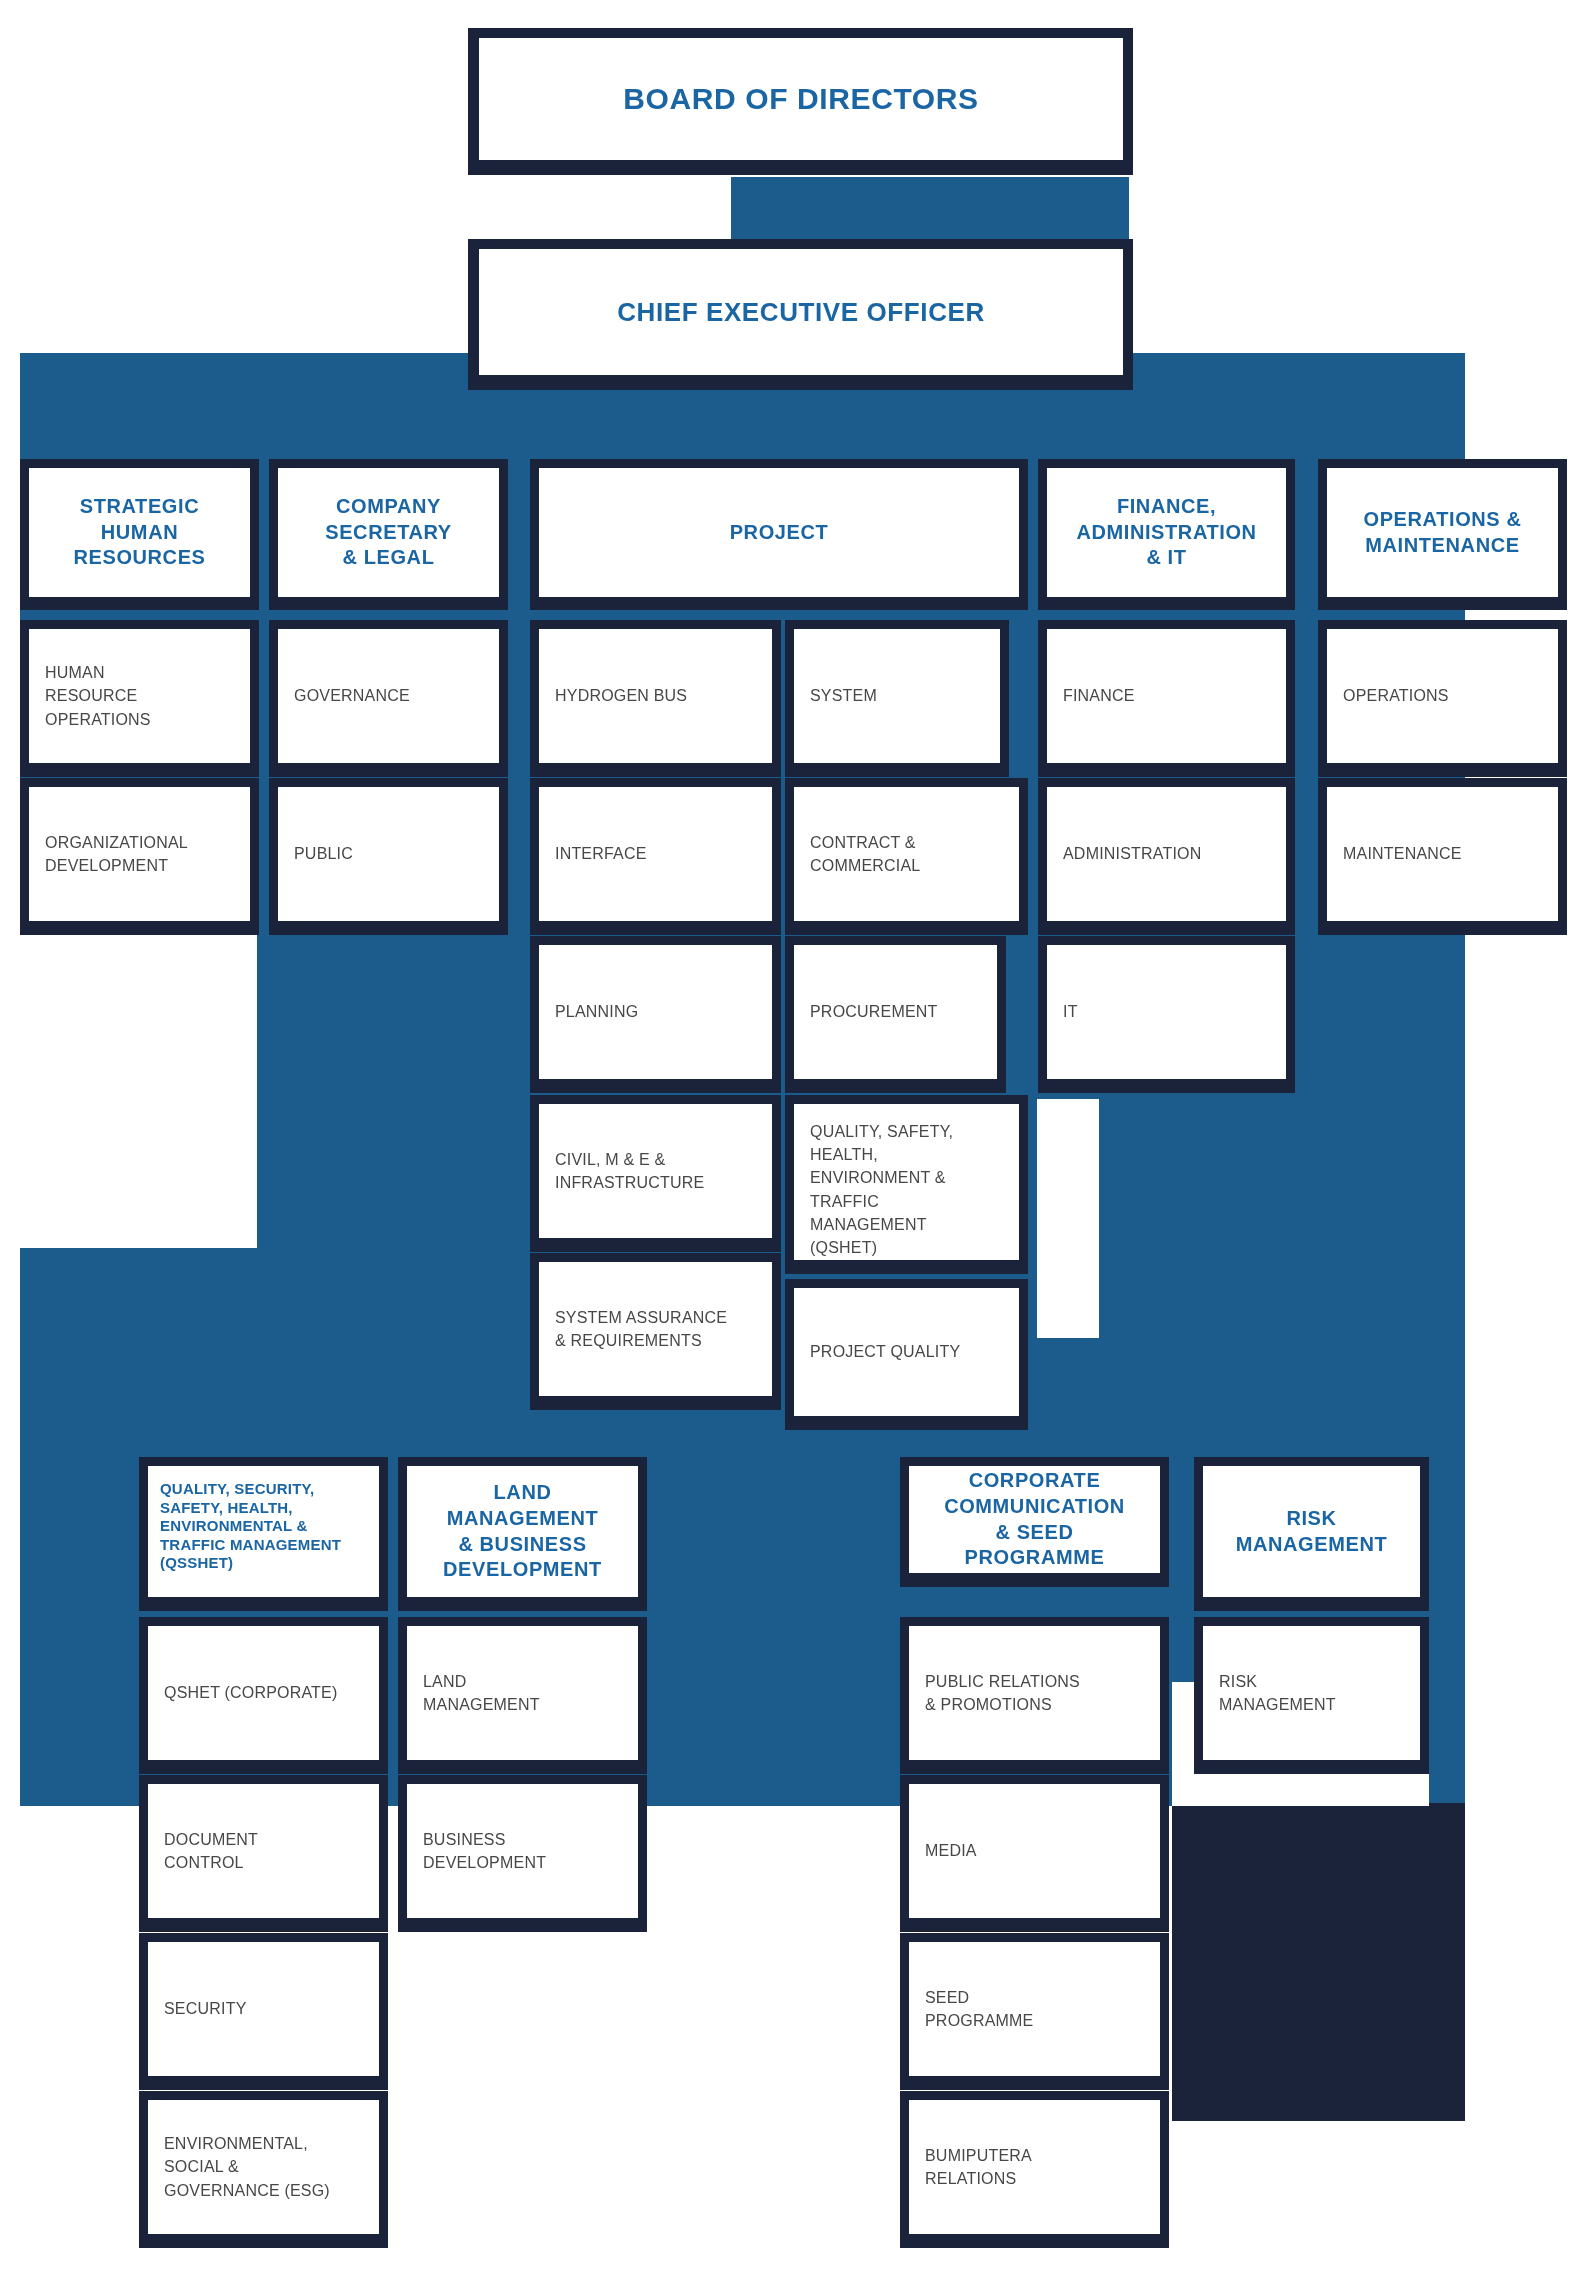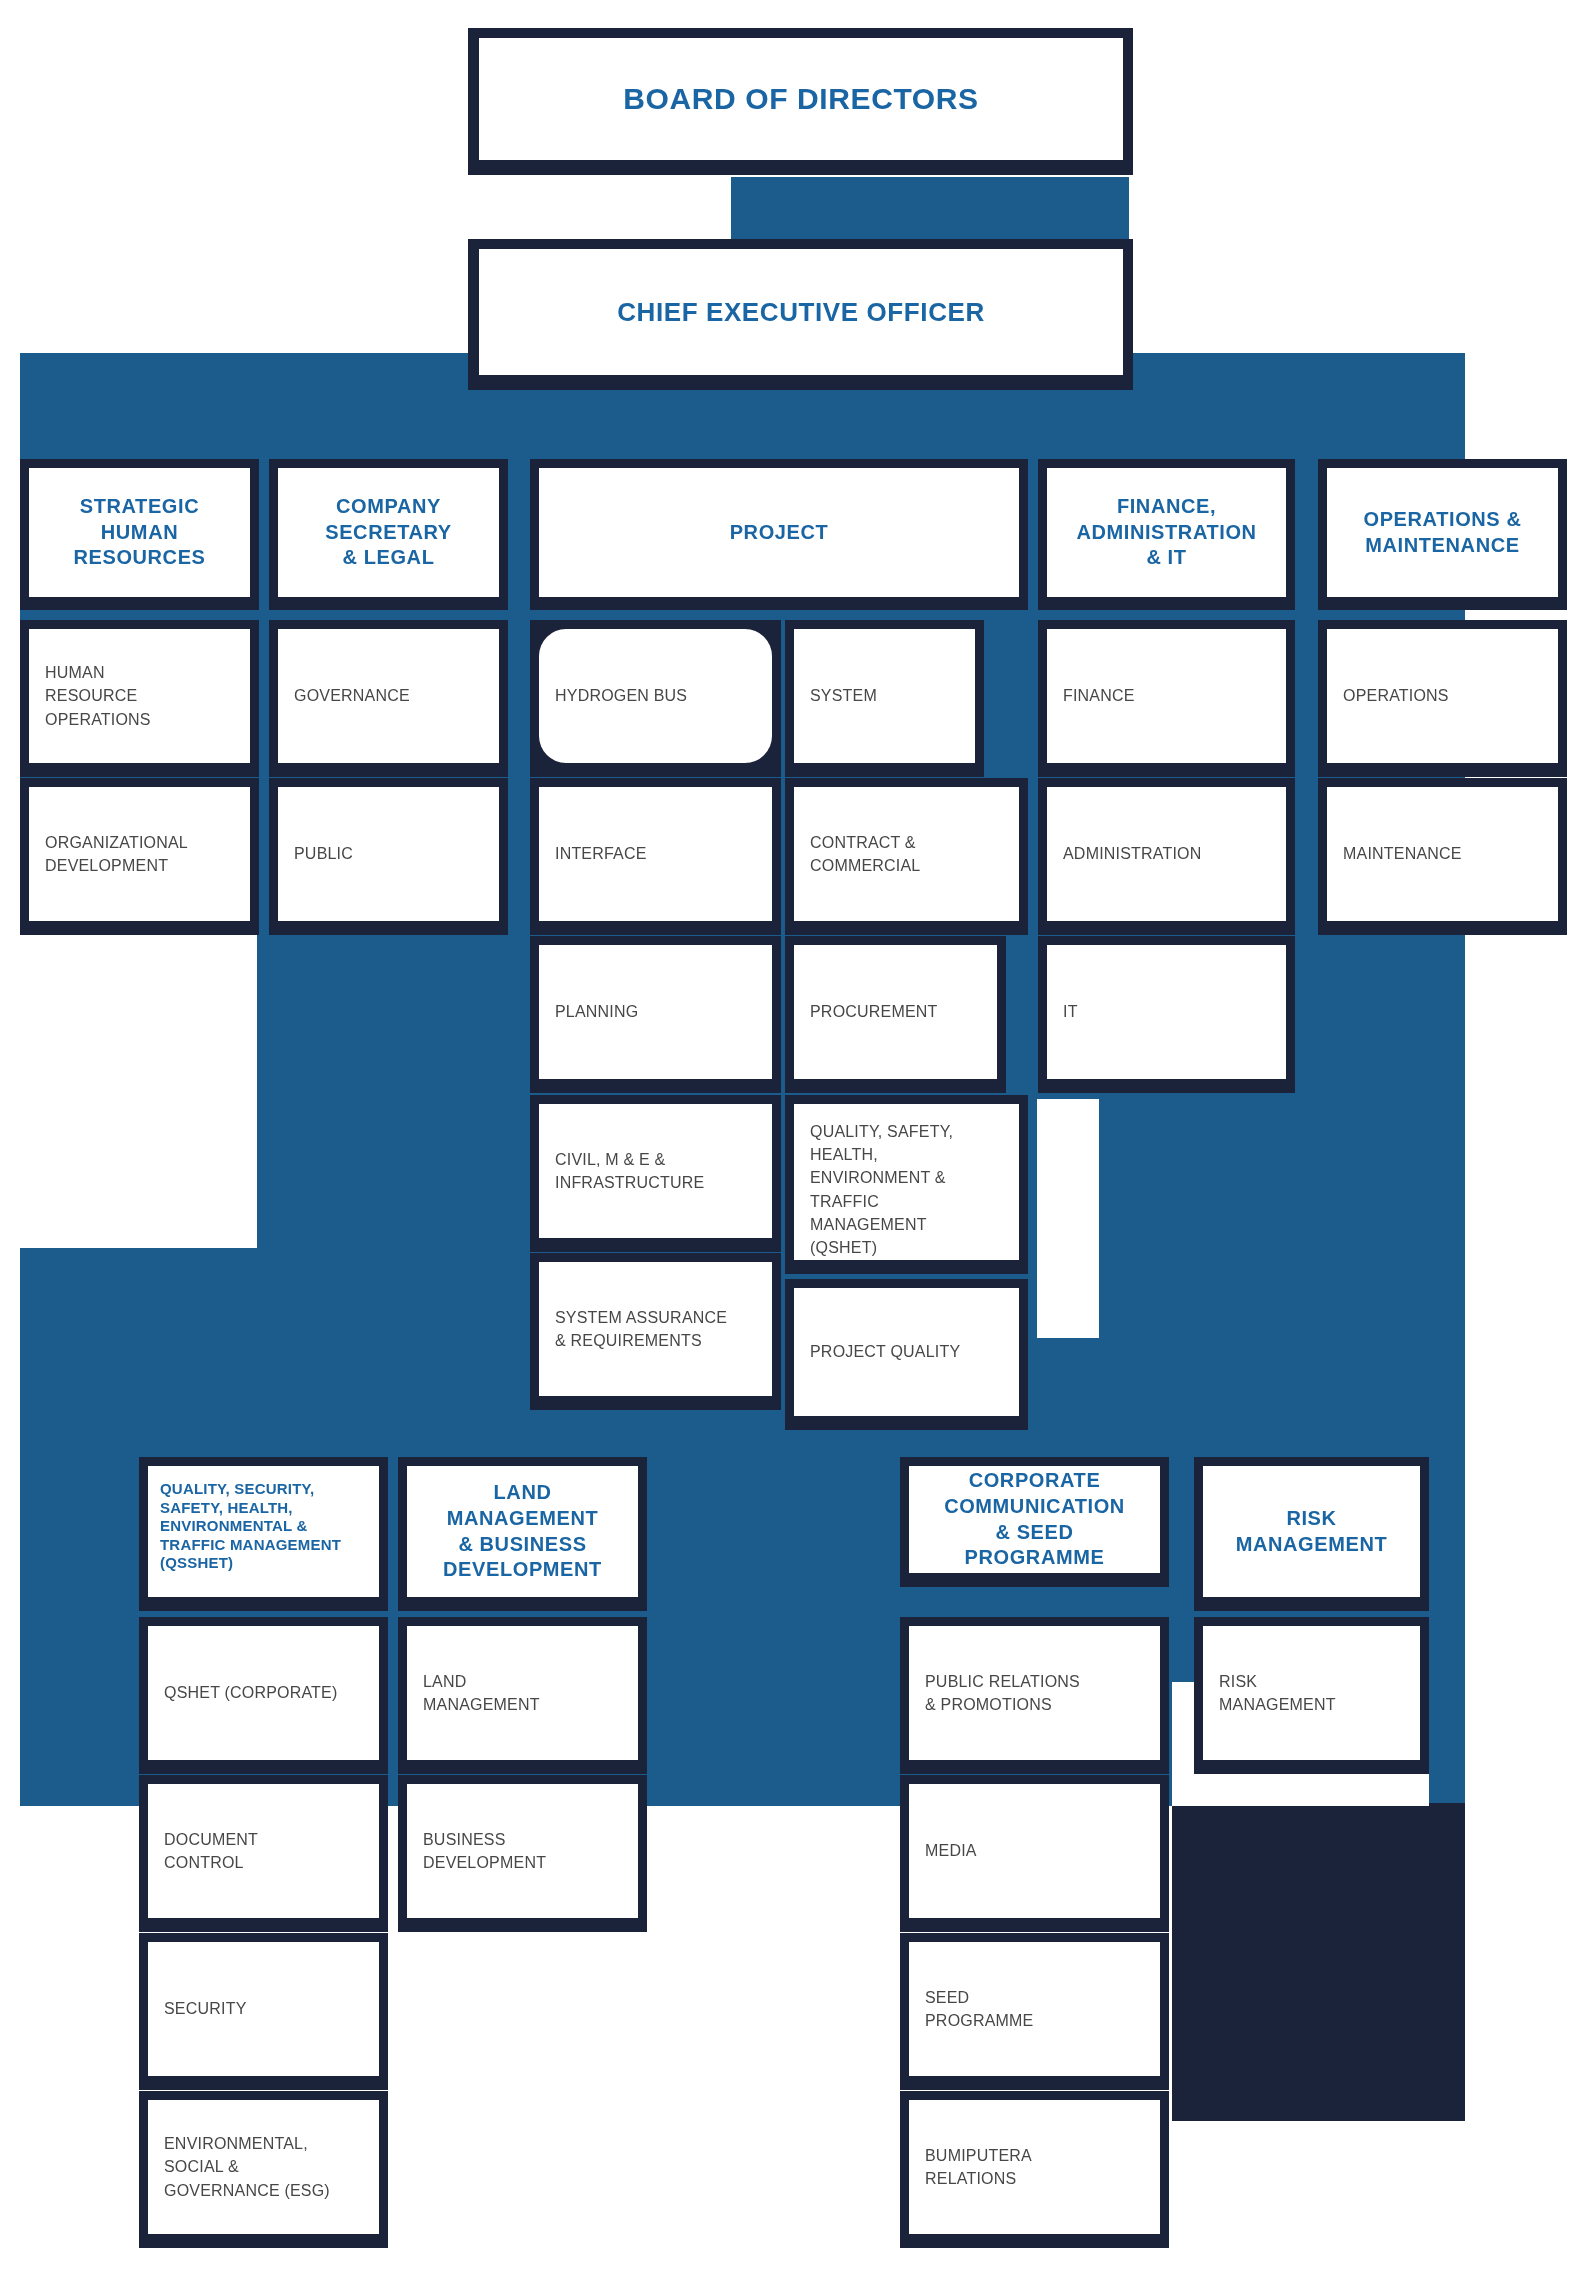--- a/index.html
+++ b/index.html
@@ -126,21 +126,21 @@
       <span class="label">GOVERNANCE</span>
     </div>
   </div>
   <div class="box" style="left:269px;top:778px;width:239px;height:157px;">
     <div class="face subface" style="left:9px;top:9px;right:9px;bottom:14px;">
       <span class="label">PUBLIC</span>
     </div>
   </div>
 
   <div class="box" style="left:530px;top:620px;width:251px;height:157px;">
-    <div class="face subface" style="left:9px;top:9px;right:9px;bottom:14px;border-radius:27px;">
+    <div class="face subface" style="left:9px;top:9px;right:9px;bottom:14px;">
       <span class="label">HYDROGEN BUS</span>
     </div>
   </div>
   <div class="box" style="left:530px;top:778px;width:251px;height:157px;">
     <div class="face subface" style="left:9px;top:9px;right:9px;bottom:14px;">
       <span class="label">INTERFACE</span>
     </div>
   </div>
   <div class="box" style="left:530px;top:936px;width:251px;height:157px;">
     <div class="face subface" style="left:9px;top:9px;right:9px;bottom:14px;">
@@ -153,21 +153,21 @@
 INFRASTRUCTURE</span>
     </div>
   </div>
   <div class="box" style="left:530px;top:1253px;width:251px;height:157px;">
     <div class="face subface" style="left:9px;top:9px;right:9px;bottom:14px;">
       <span class="label">SYSTEM ASSURANCE
 &amp; REQUIREMENTS</span>
     </div>
   </div>
 
-  <div class="box" style="left:785px;top:620px;width:199px;height:157px;padding-left:20px;">
+  <div class="box" style="left:785px;top:620px;width:224px;height:157px;padding-left:20px;">
     <div class="face subface" style="left:9px;top:9px;right:9px;bottom:14px;">
       <span class="label">SYSTEM</span>
     </div>
   </div>
   <div class="box" style="left:785px;top:778px;width:243px;height:157px;">
     <div class="face subface" style="left:9px;top:9px;right:9px;bottom:14px;">
       <span class="label">CONTRACT &amp;
 COMMERCIAL</span>
     </div>
   </div>

